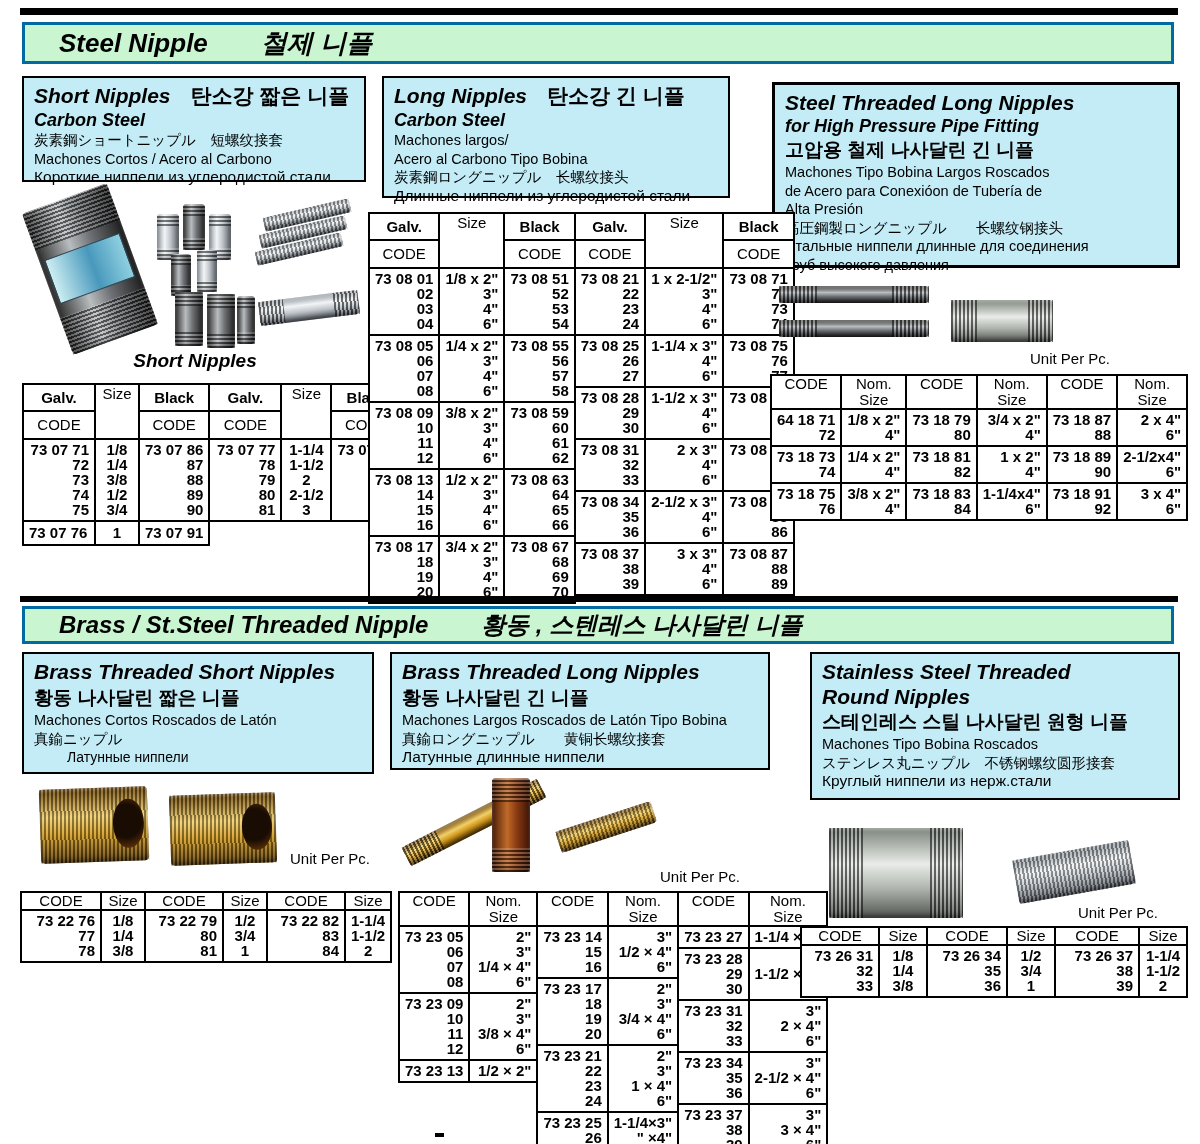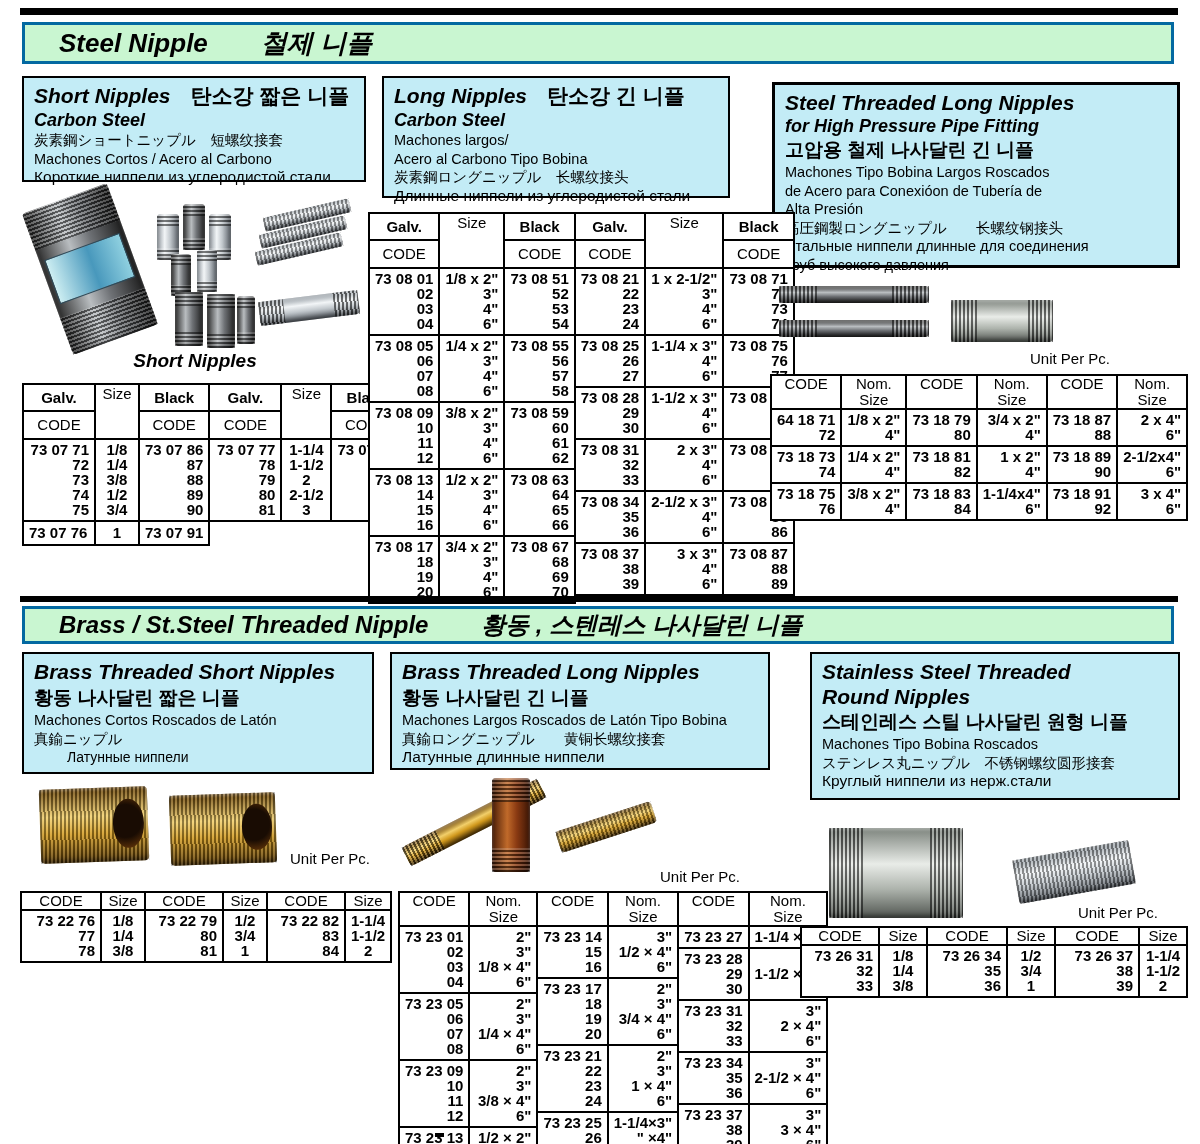--- a/index.html
+++ b/index.html
@@ -672,34 +672,20 @@
           <col style="width:62px">
           <col style="width:68px">
         </colgroup>
    <tbody>
           <tr>
             <th class="nomh">CODE</th>
             <th class="nomh">Nom.<br>Size</th>
           </tr>
           <tr>
             <td class="code">
-              <div class="ln">73 23 01</div>
-              <div class="ln">02</div>
-              <div class="ln">03</div>
-              <div class="ln">04</div>
-            </td>
-            <td class="size r">
-              <div class="ln">2"</div>
-              <div class="ln">3"</div>
-              <div class="ln">1/8 × 4"</div>
-              <div class="ln">6"</div>
-            </td>
-          </tr>
-          <tr>
-            <td class="code">
               <div class="ln">73 23 05</div>
               <div class="ln">06</div>
               <div class="ln">07</div>
               <div class="ln">08</div>
             </td>
             <td class="size r">
               <div class="ln">2"</div>
               <div class="ln">3"</div>
               <div class="ln">1/4 × 4"</div>
               <div class="ln">6"</div>

